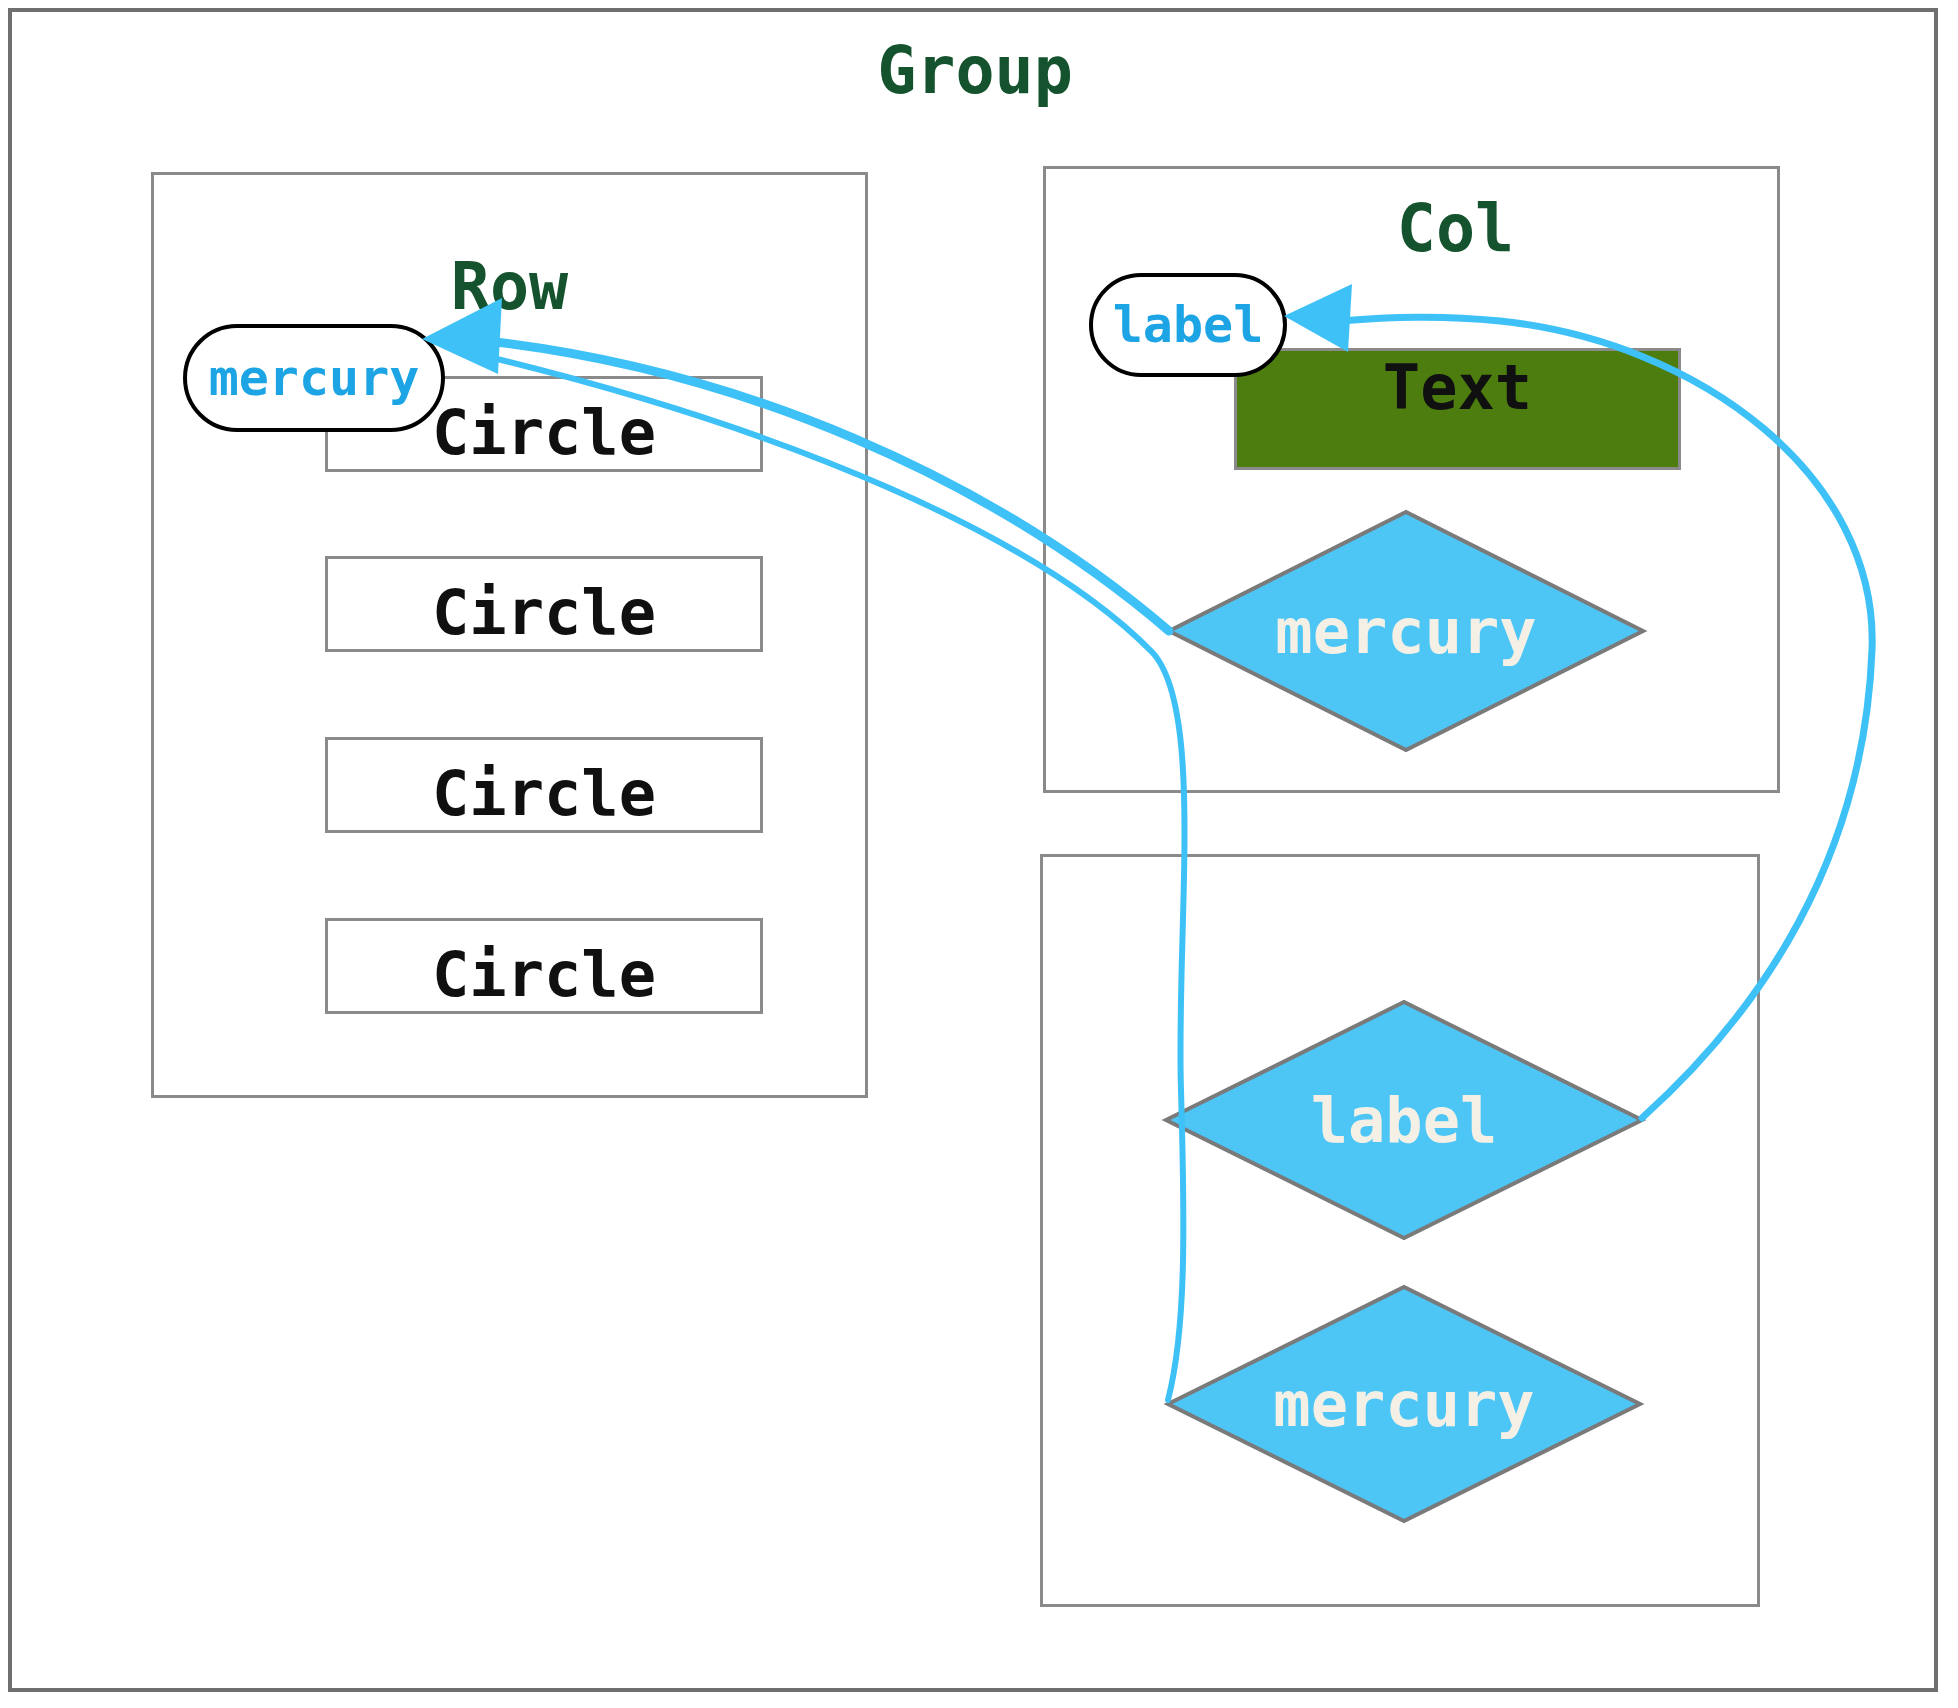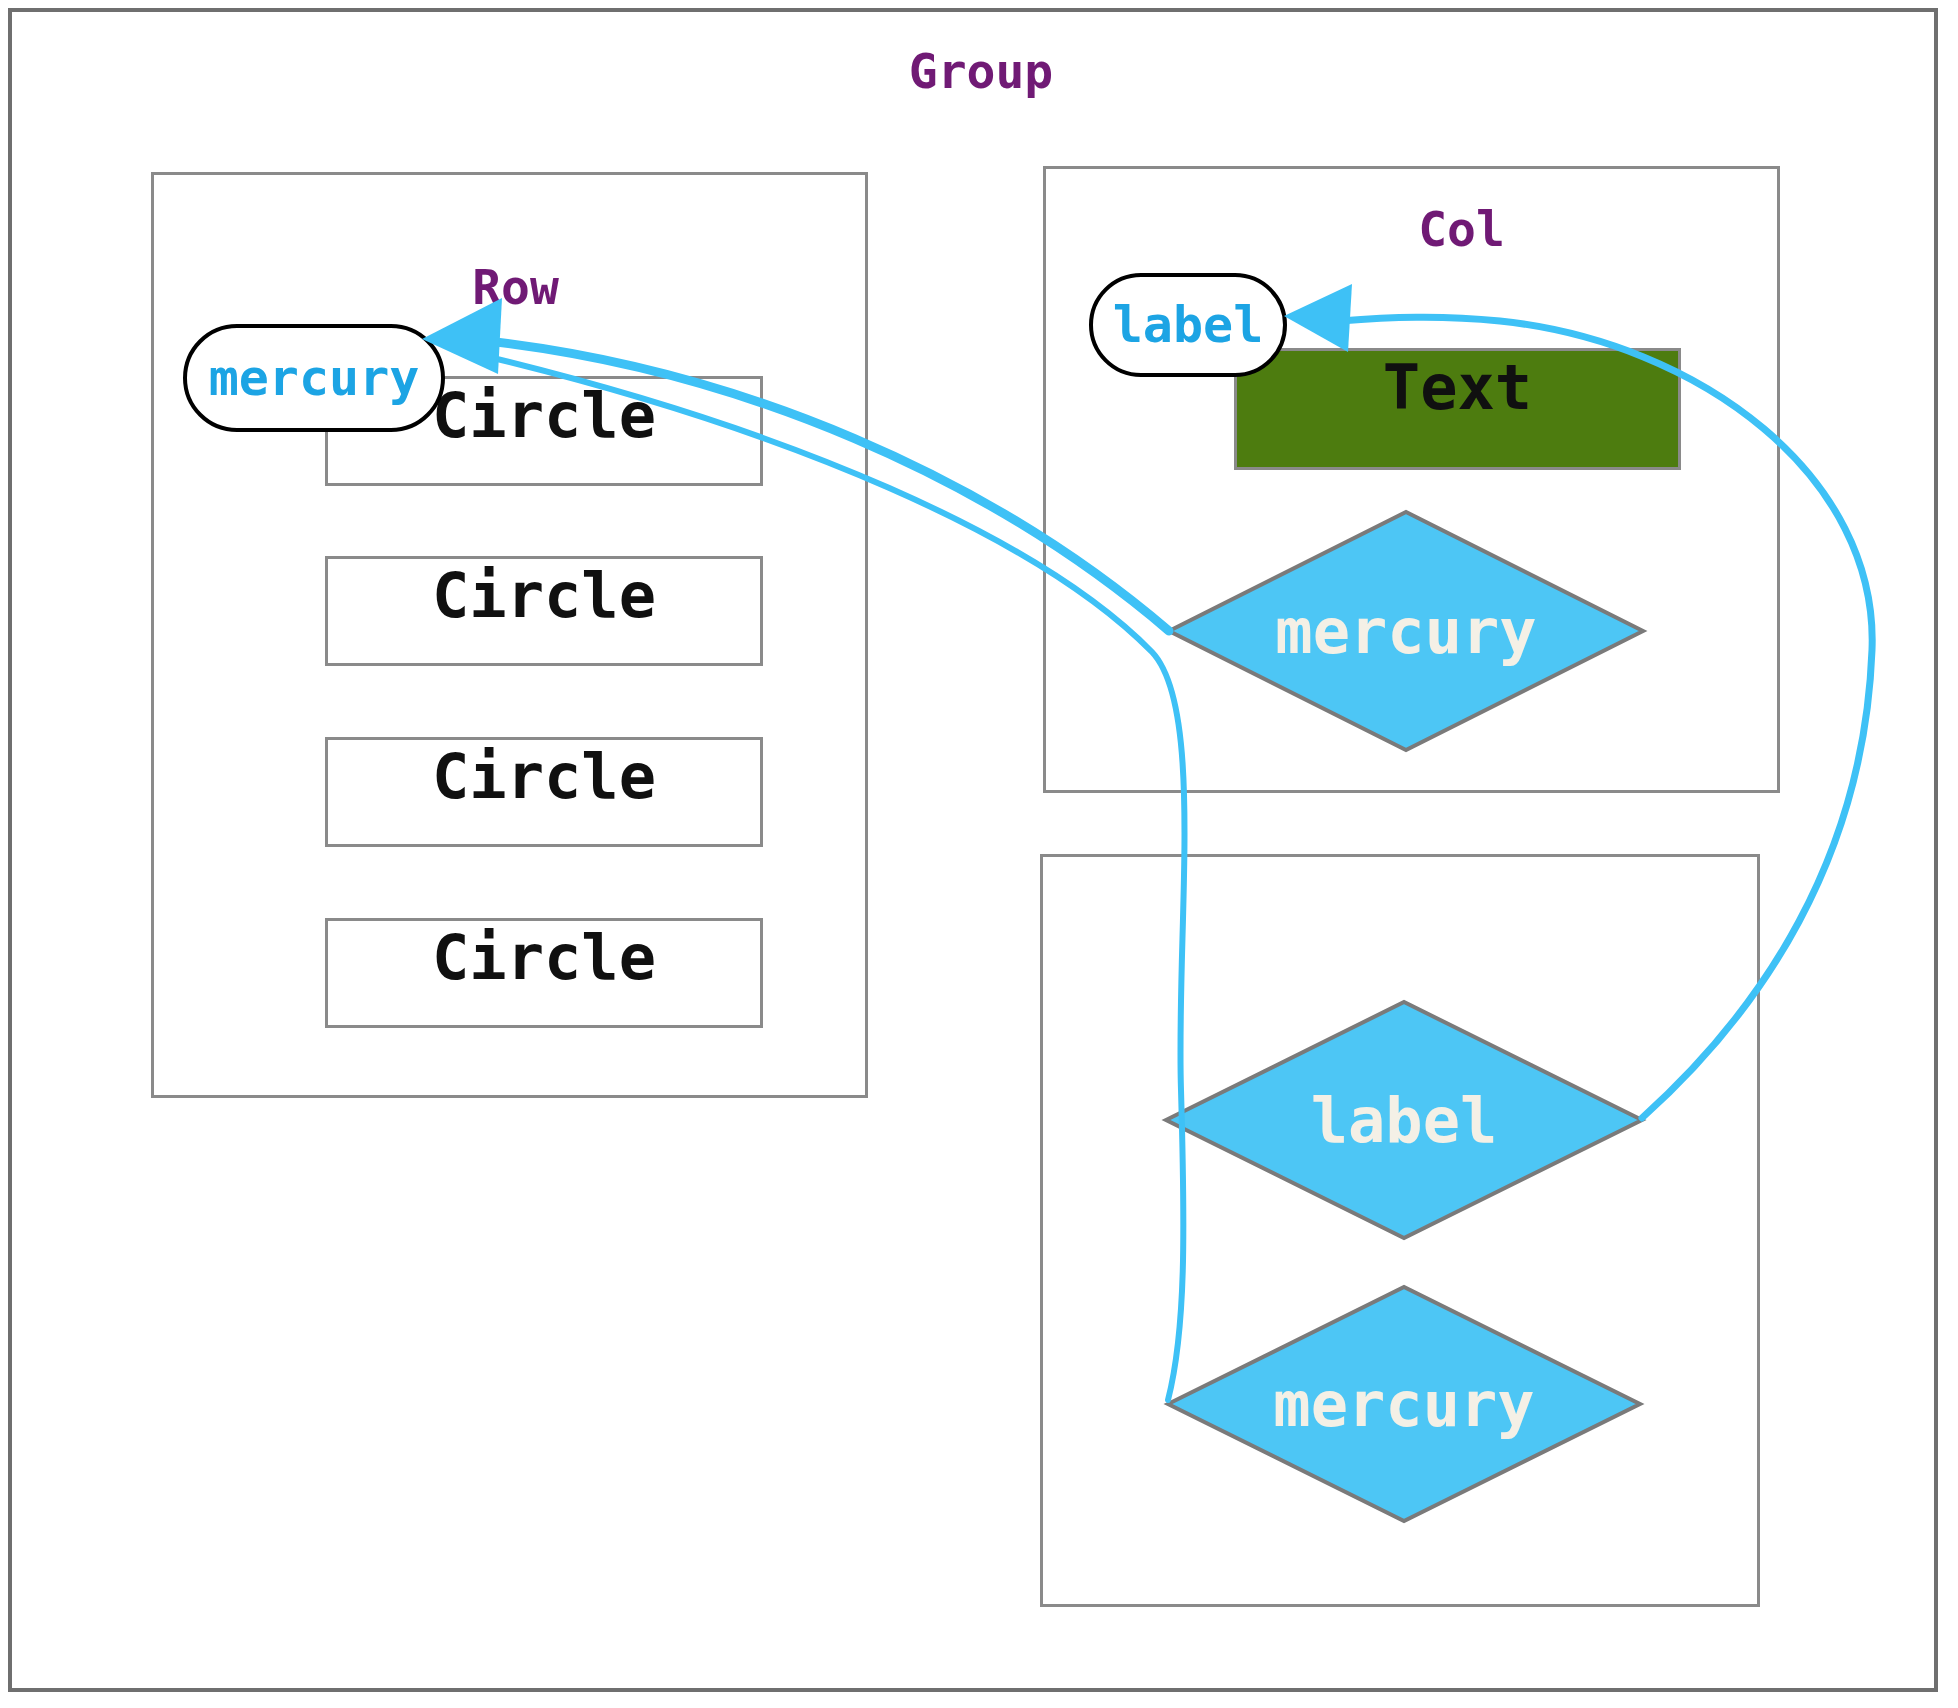--- a/index.html
+++ b/index.html
@@ -15,29 +15,29 @@
   .group-box{
     position:absolute;left:8px;top:8px;width:1930px;height:1684px;
     border:4px solid #6f6f6f;box-sizing:border-box;background:#ffffff;
   }
   .gbox{
     position:absolute;border:3px solid #8a8a8a;box-sizing:border-box;background:#ffffff;
   }
   .row-box{left:151px;top:172px;width:717px;height:926px;}
   .col-box{left:1043px;top:166px;width:737px;height:627px;}
   .bg-box{left:1040px;top:854px;width:720px;height:753px;}
-  .circle-box{left:325px;width:438px;height:110px;display:flex;align-items:flex-start;justify-content:center;}
+  .circle-box{left:325px;width:438px;height:96px;display:flex;align-items:flex-end;justify-content:center;}
   .circle-1{top:376px;} .circle-2{top:556px;} .circle-3{top:737px;} .circle-4{top:918px;}
   .text-box{position:absolute;left:1198px;top:348px;width:447px;height:122px;
     border:3px solid #8a8a8a;box-sizing:border-box;background:#4d7c0f;
     display:flex;align-items:flex-start;justify-content:center;margin-left:36px;}
   
   .lbl{
-    position:absolute;color:#701a75;font-size:48px;line-height:62px;
-    text-align:center;white-space:nowrap;padding-left:6px;
+    position:absolute;color:#14532d;font-size:65px;line-height:62px;
+    text-align:center;white-space:nowrap;
   }
   .group-title{left:0;top:40px;width:1950px;}
   .row-title{left:151px;top:256px;width:717px;}
   .col-title{left:1043px;top:198px;width:737px;margin-left:44px;}
   .bg-title{left:1040px;top:888px;width:720px;}
   .box-label{font-size:62px;color:#101010;}
   
   .pill{
     position:absolute;box-sizing:border-box;background:#ffffff;
     border:4px solid #000000;border-radius:60px;

